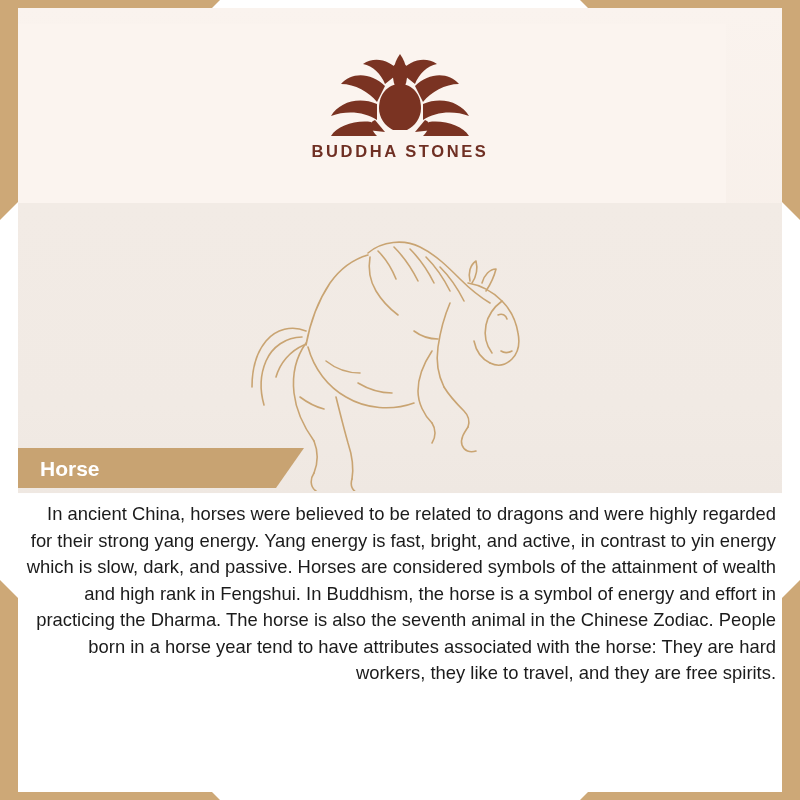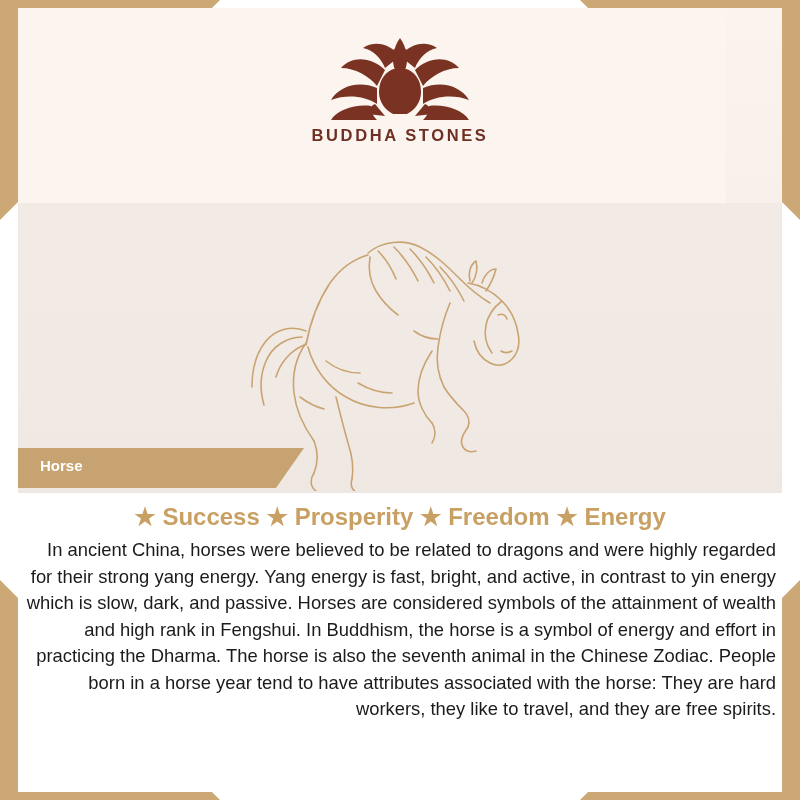--- a/index.html
+++ b/index.html
@@ -59,21 +59,21 @@
     top: 8px;
     width: 764px;
     height: 784px;
     background: linear-gradient(180deg, #faf3ee 0%, #f7efe9 35%, #f3ece7 60%, #ffffff 62%, #ffffff 100%);
     overflow: hidden;
   }
 
   
   .header-band {
     position: absolute;
-    left: 0; top: 0;
+    left: 0; top: 16px;
     width: 708px;
     height: 195px;
     background: #fbf4ef;
   }
 
   .logo-wrap {
     position: absolute;
     left: 0;
     top: 18px;
     width: 764px;
@@ -145,21 +145,21 @@
     right: -28px;
     top: 0;
     width: 0; height: 0;
     border-top: 40px solid #c8a372;
     border-right: 28px solid transparent;
   }
   .label-tab-text {
     position: absolute;
     left: 22px;
     top: 9px;
-    font-size: 15px;
+    font-size: 21px;
     font-weight: bold;
     color: #ffffff;
     font-family: "Liberation Sans", sans-serif;
   }
 
   
   .body-block {
     position: absolute;
     left: 0;
     top: 487px;
@@ -287,18 +287,17 @@
           </g>
         </svg>
       </span>
     </div>
 
     <div class="label-tab">
       <div class="label-tab-text">Horse</div>
     </div>
 
     <div class="body-block">
-      <div class="keywords">★ Success ★ Prosperity ★ Freedom ★ Energy</div>
       <div class="paragraph">In ancient China, horses were believed to be related to dragons and were highly regarded for their strong yang energy. Yang energy is fast, bright, and active, in contrast to yin energy which is slow, dark, and passive. Horses are considered symbols of the attainment of wealth and high rank in Fengshui. In Buddhism, the horse is a symbol of energy and effort in practicing the Dharma. The horse is also the seventh animal in the Chinese Zodiac. People born in a horse year tend to have attributes associated with the horse: They are hard workers, they like to travel, and they are free spirits.</div>
     </div>
 
   </div>
 </div>
 
 </body></html>

